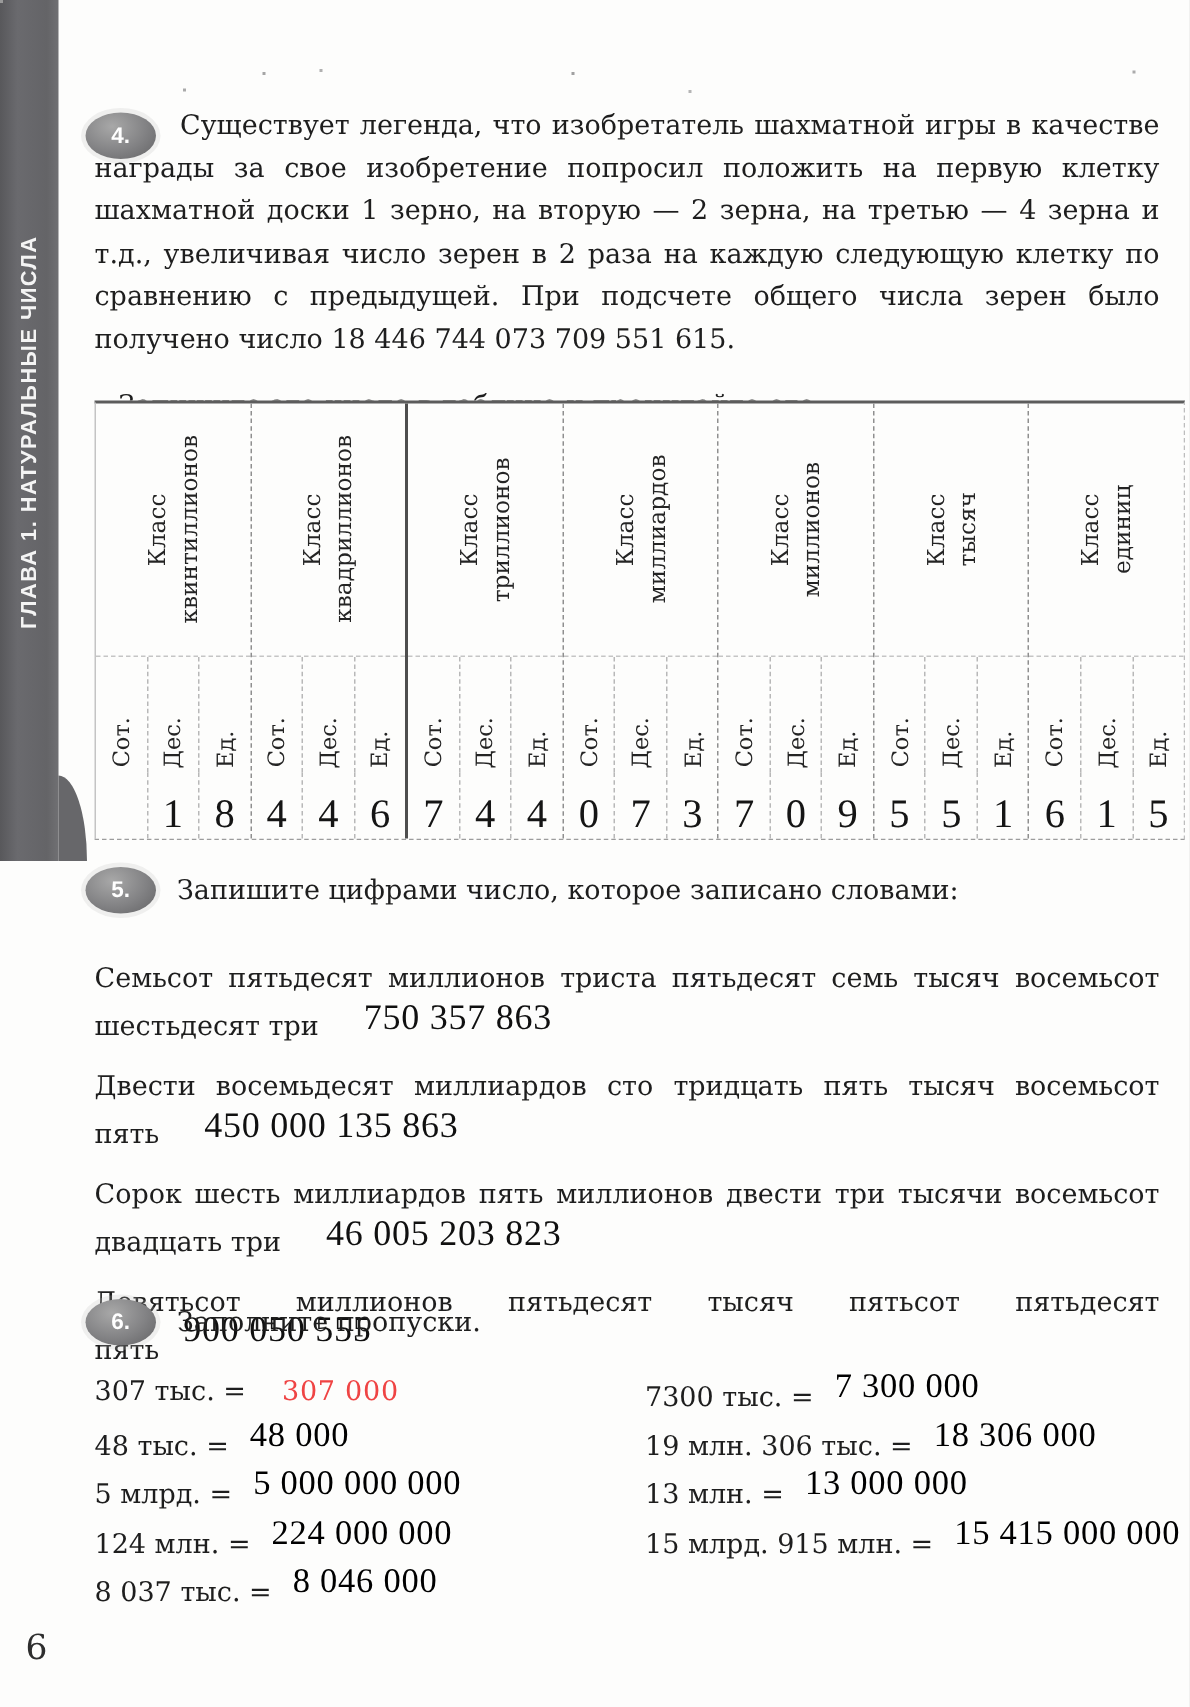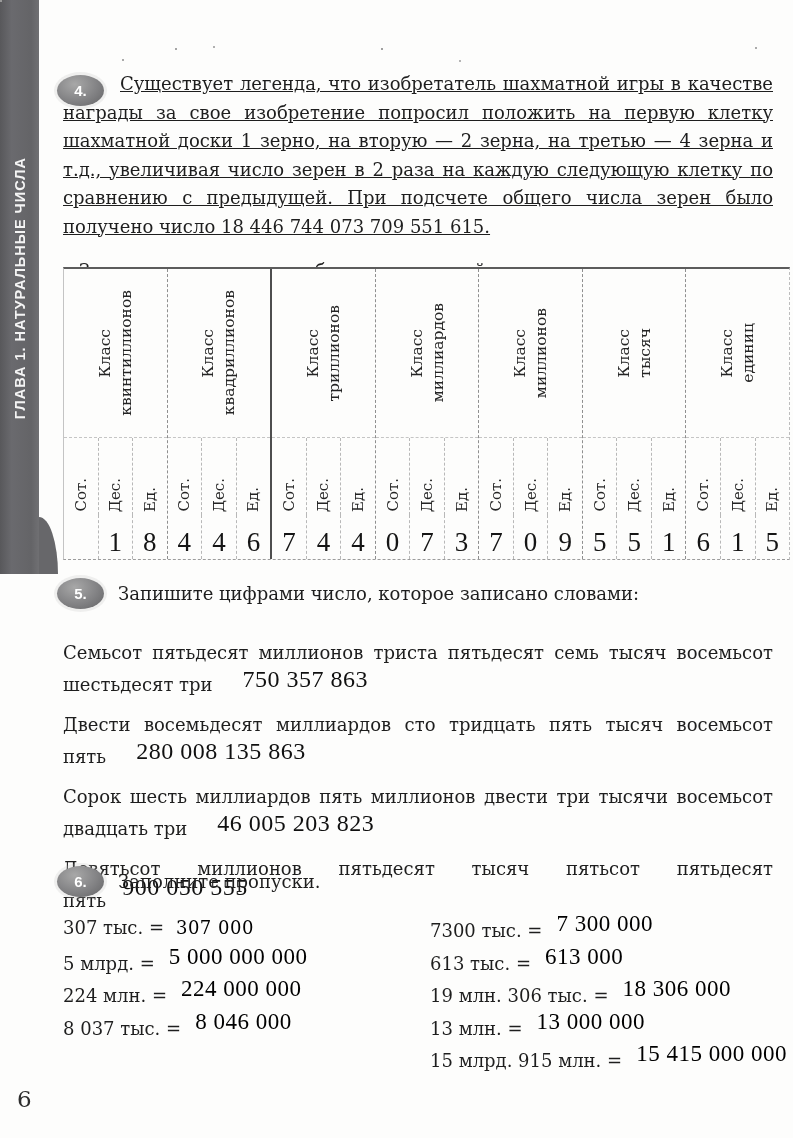--- a/index.html
+++ b/index.html
@@ -39,21 +39,21 @@
     background:radial-gradient(ellipse at 38% 30%, #a8a8a8 0%, #828284 55%, #626264 100%);
     color:#fff; display:flex; align-items:center; justify-content:center;
     font-family:"Liberation Sans", sans-serif; font-weight:bold; font-size:15px;
     box-shadow:0 0 0 3px rgba(190,190,190,.22);
   }
 
   
   .p4 { position:absolute; left:57px; top:70px; width:716px; }
   .p4 .badge { position:absolute; left:0; top:5px; }
   .p4-text { margin:0; padding-left:6px; width:710px; text-indent:57px;
-    text-align:justify; font-size:18px; line-height:28.5px;text-decoration:underline; }
+    text-align:justify; font-size:18px; line-height:28.5px; }
   .p4-text2 { margin:16px; padding-left:6px; font-size:18px; line-height:28px; }
 
   
   .pv-table {
     position:absolute; left:63px; top:267px; width:727px; height:293px;
     display:flex;
     border-top:2px solid #5c5c5c; border-bottom:1px dashed #9c9c9c;
     border-left:1px solid #c4c4c4; border-right:1px dashed #bdbdbd;
     box-sizing:border-box; background:#fdfdfc;
   }
@@ -87,21 +87,21 @@
 
   
   .p6 { position:absolute; left:57px; top:866px; width:722px; }
   .p6-cols { display:flex; margin-top:20px; padding-left:6px; }
   .p6-col { display:flex; flex-direction:column; }
   .p6-col.left { width:367px; }
   .p6-col.right { width:349px; }
   .p6-row { height:32.5px; display:flex; align-items:baseline; font-size:18px; white-space:nowrap; }
   .p6-ans { font-family:Liberation Serif, serif; font-size:23px; color:#000000;
     letter-spacing:.5px; position:relative; top:-6px; margin-left:14px; }
-  .p6-ans.printed { font-family:"DejaVu Serif", serif; font-size:18px; top:0; margin-left:12px; color:#000000; }
+  .p6-ans.printed { font-family:"DejaVu Serif", serif; font-size:18px; top:0; margin-left:24px; color:#ef4444; }
 
   .page-number { position:absolute; left:17px; top:1086px; font-size:23px; color:#2e2e2e; }
 </style>
 </head>
 <body>
 
 <div class="page">
 
   <div class="sidebar"></div>
   <div class="sidebar-flare"></div>
@@ -282,60 +282,60 @@
 
   </div>
 
   <div class="p5">
     <div class="sec-head">
       <div class="badge">5.</div>
       <div class="sec-title">Запишите цифрами число, которое записано словами:</div>
     </div>
     <div class="p5-items">
       <div class="p5-item"><span>Семьсот пятьдесят миллионов триста пятьдесят семь тысяч восемьсот шестьдесят три</span><span class="ans">750 357 863</span></div>
-      <div class="p5-item"><span>Двести восемьдесят миллиардов сто тридцать пять тысяч восемьсот пять</span><span class="ans">280 008 135 863</span></div>
+      <div class="p5-item"><span>Двести восемьдесят миллиардов сто тридцать пять тысяч восемьсот пять</span><span class="ans">450 000 135 863</span></div>
       <div class="p5-item"><span>Сорок шесть миллиардов пять миллионов двести три тысячи восемьсот двадцать три</span><span class="ans">46 005 203 823</span></div>
       <div class="p5-item"><span>Девятьсот миллионов пятьдесят тысяч пятьсот пятьдесят пять</span><span class="ans raised">900 050 555</span></div>
     </div>
   </div>
 
   <div class="p6">
     <div class="sec-head">
       <div class="badge">6.</div>
       <div class="sec-title">Заполните пропуски.</div>
     </div>
     <div class="p6-cols">
       <div class="p6-col left">
         <div class="p6-row">
             <span>307 тыс. =</span>
             <span class="p6-ans printed">307 000</span>
           </div>
         <div class="p6-row">
+            <span>48 тыс. =</span>
+            <span class="p6-ans">48 000</span>
+          </div>
+        <div class="p6-row">
             <span>5 млрд. =</span>
             <span class="p6-ans">5 000 000 000</span>
           </div>
         <div class="p6-row">
-            <span>224 млн. =</span>
+            <span>124 млн. =</span>
             <span class="p6-ans">224 000 000</span>
           </div>
         <div class="p6-row">
             <span>8 037 тыс. =</span>
             <span class="p6-ans">8 046 000</span>
           </div>
       </div>
       <div class="p6-col right">
         <div class="p6-row">
             <span>7300 тыс. =</span>
             <span class="p6-ans">7 300 000</span>
           </div>
         <div class="p6-row">
-            <span>613 тыс. =</span>
-            <span class="p6-ans">613 000</span>
-          </div>
-        <div class="p6-row">
             <span>19 млн. 306 тыс. =</span>
             <span class="p6-ans">18 306 000</span>
           </div>
         <div class="p6-row">
             <span>13 млн. =</span>
             <span class="p6-ans">13 000 000</span>
           </div>
         <div class="p6-row">
             <span>15 млрд. 915 млн. =</span>
             <span class="p6-ans">15 415 000 000</span>

